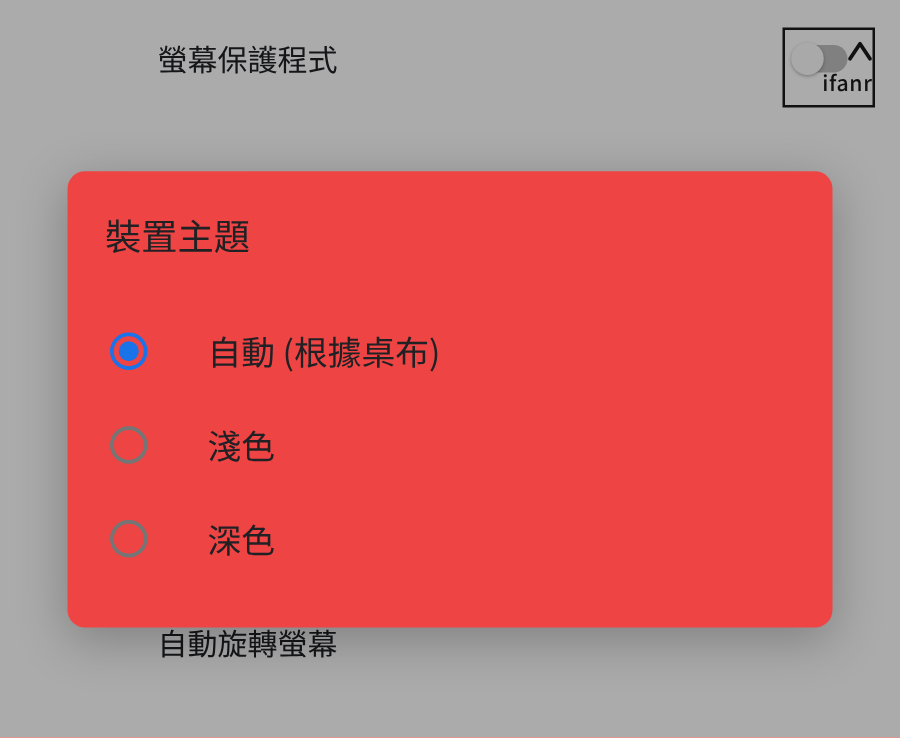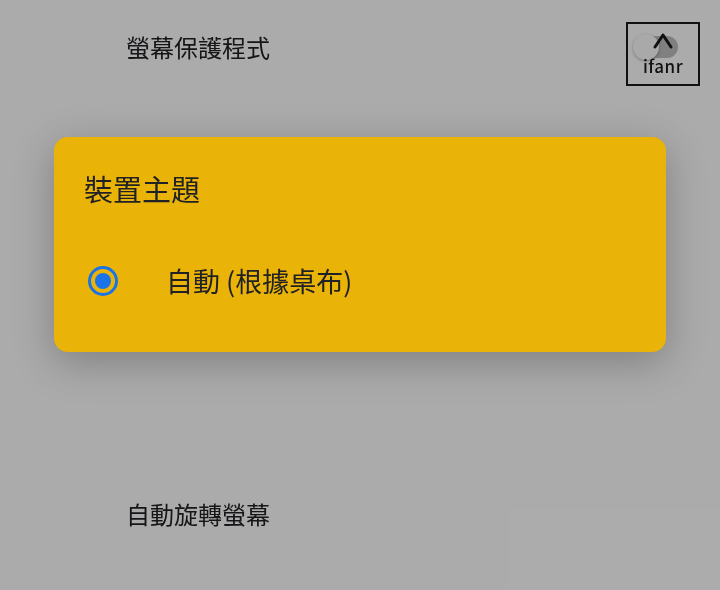--- a/index.html
+++ b/index.html
@@ -56,21 +56,21 @@
     .watermark {
       position: absolute;
       top: 22px;
       right: 20px;
       width: 74px;
       height: 64px;
       border: 2px solid #1a1a1a;
       background: transparent;
       display: flex;
       flex-direction: column;
-      align-items: center;
+      align-items: flex-end;
       justify-content: flex-end;
       padding-bottom: 6px;
     }
     .watermark svg { margin-bottom: 4px; }
     .watermark span {
       font-size: 17px;
       letter-spacing: .5px;
       color: #1a1a1a;
       font-weight: 500;
     }
@@ -81,21 +81,21 @@
       inset: 0;
       background: rgba(0,0,0,.32);
     }
 
     
     .dialog {
       position: absolute;
       left: 54px;
       right: 54px;
       top: 137px;
-      background: #eab308;
+      background: #ef4444;
       border-radius: 14px;
       padding: 30px 30px 34px 30px;
       box-shadow: 0 10px 40px rgba(0,0,0,.25);
     }
     .dialog-title {
       font-size: 29px;
       color: #202124;
       font-weight: 400;
       margin-bottom: 34px;
     }
@@ -160,14 +160,22 @@
 <div class="scrim"></div>
 
 <div class="dialog">
   <div class="dialog-title">裝置主題</div>
 
   <div class="option selected">
     <div class="radio"></div>
     <div class="option-label">自動 (根據桌布)</div>
   </div>
 
+  <div class="option">
+    <div class="radio"></div>
+    <div class="option-label">淺色</div>
+  </div>
 
+  <div class="option">
+    <div class="radio"></div>
+    <div class="option-label">深色</div>
+  </div>
 </div>
 
 </body></html>

